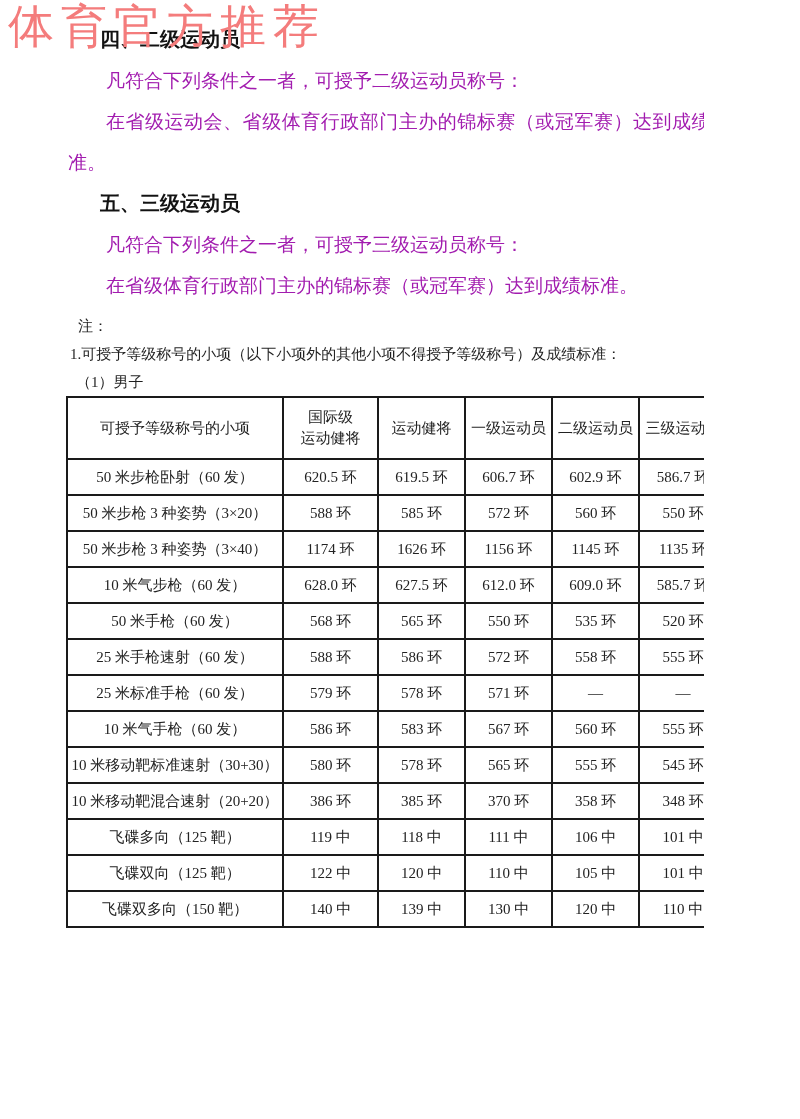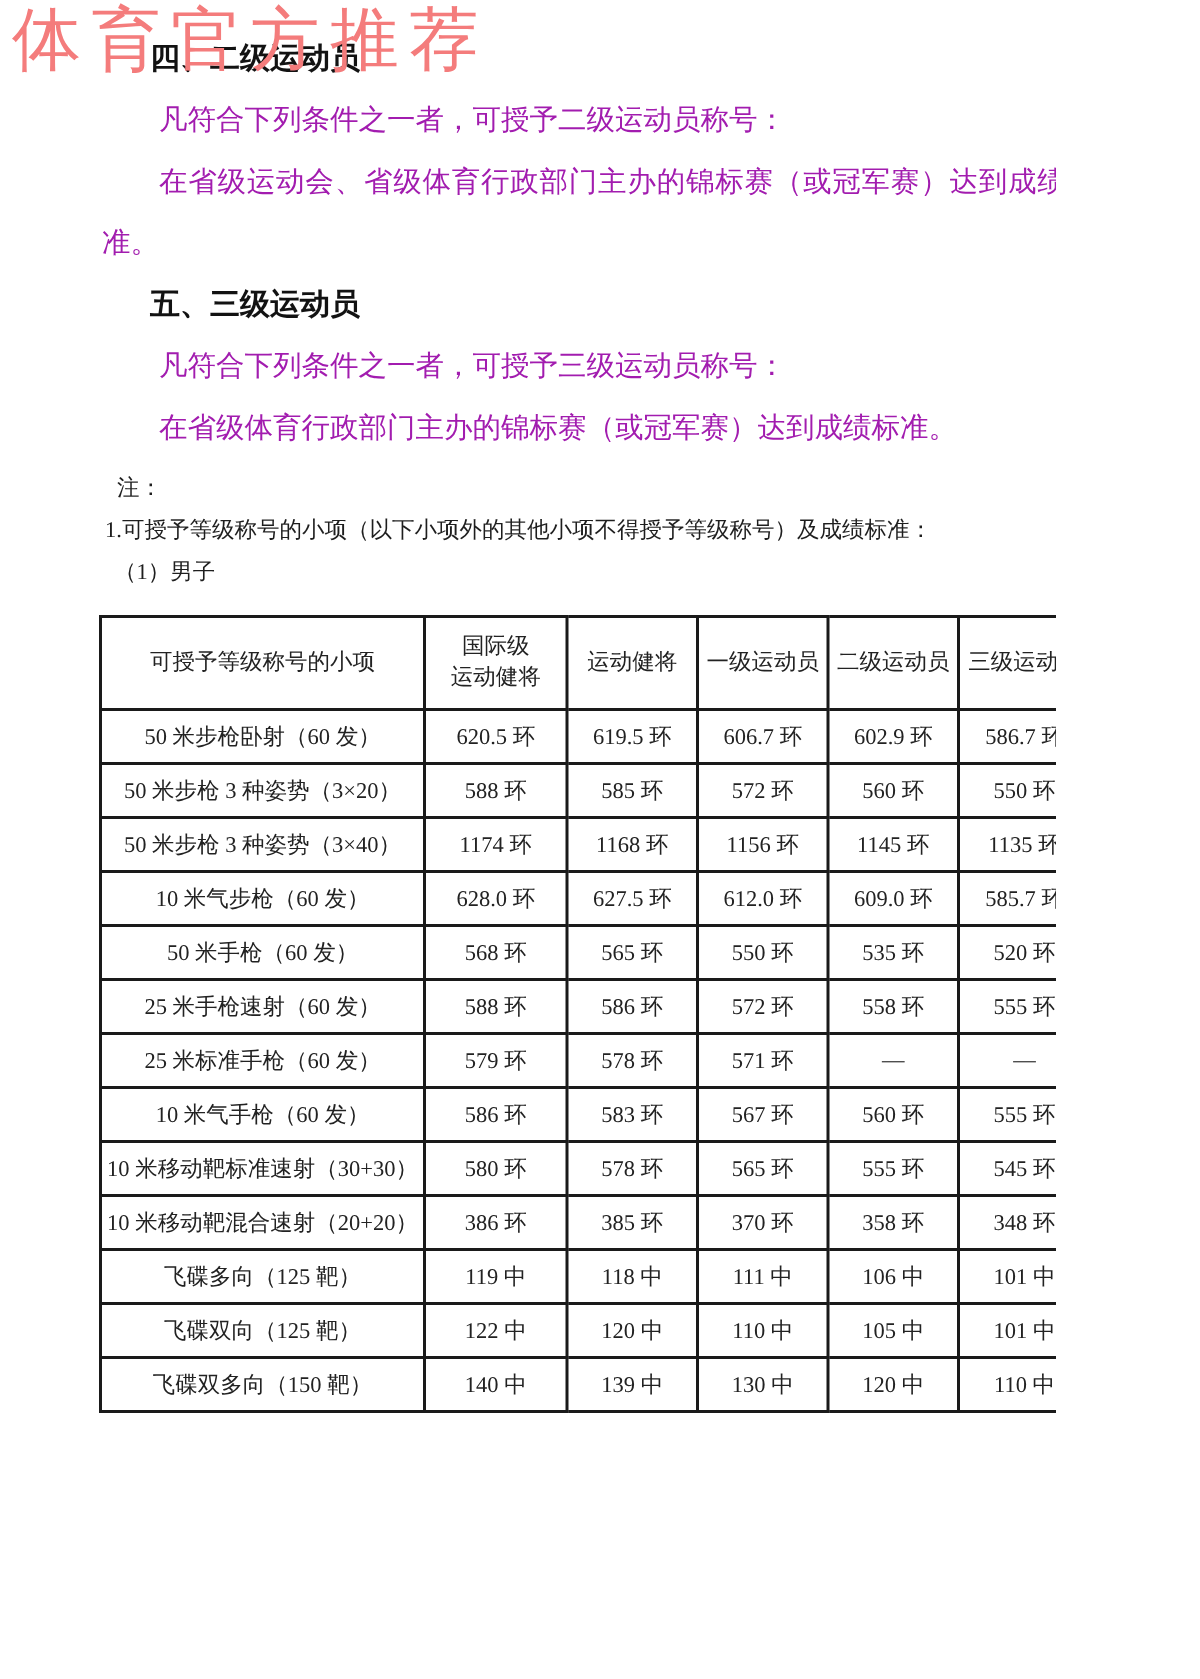--- a/index.html
+++ b/index.html
@@ -51,21 +51,21 @@
   .notes {
     margin-top: 6px;
     font-size: 15px;
     line-height: 28px;
     color: #1e1e1e;
   }
   .note-label { margin-left: 10px; }
   .note-line-1 { margin-left: 2px; }
   .note-line-2 { margin-left: 8px; }
   table.score-table {
-    margin-top: 14px;
+    margin-top: 0;
     margin-left: -2px;
     border-collapse: collapse;
     table-layout: fixed;
     width: 660px;
   }
   .score-table th, .score-table td {
     border: 2px solid #1a1a1a;
     text-align: center;
     vertical-align: middle;
     font-size: 15px;
@@ -136,21 +136,21 @@
             <td>50 米步枪 3 种姿势（3×20）</td>
             <td>588 环</td>
             <td>585 环</td>
             <td>572 环</td>
             <td>560 环</td>
             <td>550 环</td>
           </tr>
           <tr>
             <td>50 米步枪 3 种姿势（3×40）</td>
             <td>1174 环</td>
-            <td>1168 环</td>
+            <td>1626 环</td>
             <td>1156 环</td>
             <td>1145 环</td>
             <td>1135 环</td>
           </tr>
           <tr>
             <td>10 米气步枪（60 发）</td>
             <td>628.0 环</td>
             <td>627.5 环</td>
             <td>612.0 环</td>
             <td>609.0 环</td>

